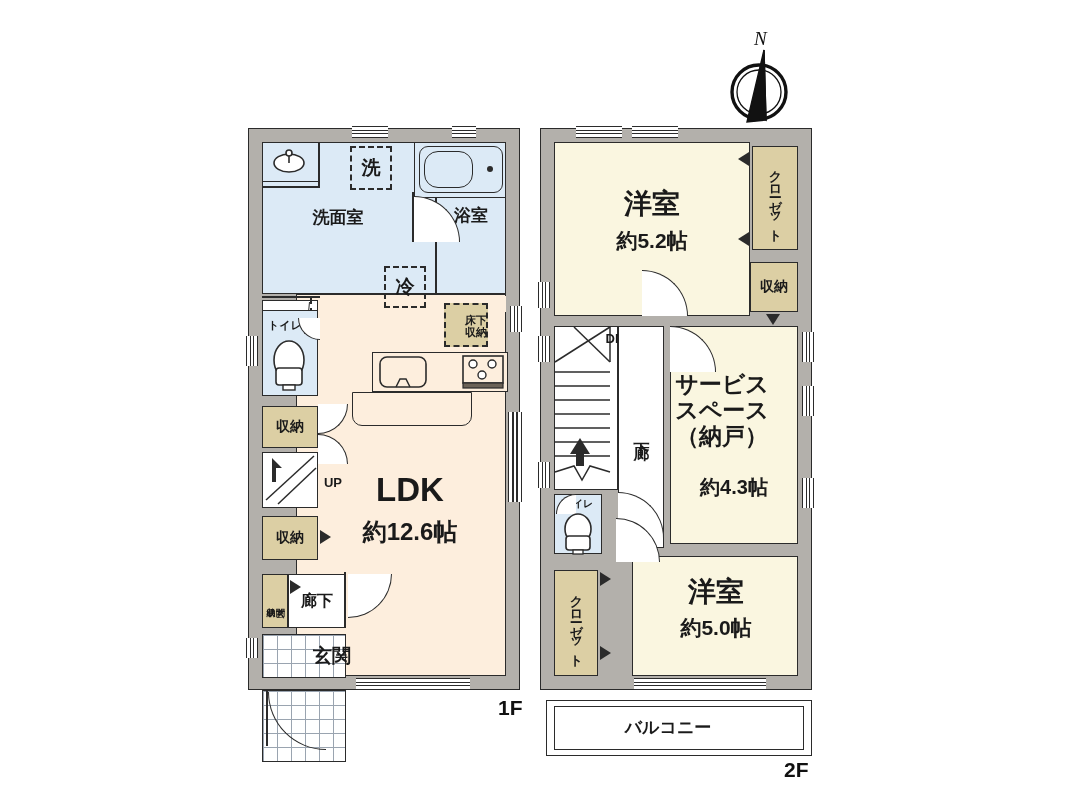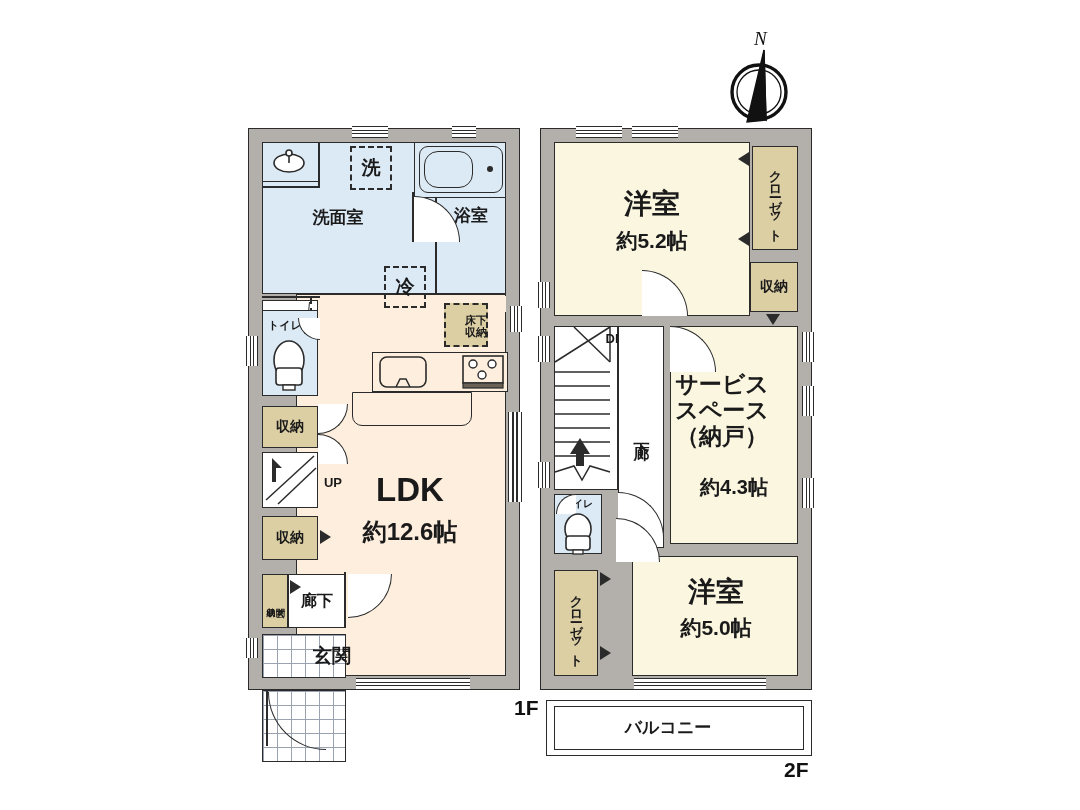--- a/index.html
+++ b/index.html
@@ -181,21 +181,21 @@
 
     <div class="win h" style="left:352px;top:126px;width:36px;height:12px;"></div>
     <div class="win h" style="left:452px;top:126px;width:24px;height:12px;"></div>
     <div class="win v" style="left:246px;top:336px;width:12px;height:30px;"></div>
     <div class="win v" style="left:510px;top:306px;width:12px;height:26px;"></div>
     <div class="win v" style="left:508px;top:412px;width:14px;height:90px;"></div>
     <div class="win h" style="left:356px;top:678px;width:58px;height:12px;"></div>
     <div class="win h" style="left:414px;top:678px;width:56px;height:12px;"></div>
     <div class="win v" style="left:246px;top:638px;width:12px;height:20px;"></div>
 
-    <div class="floor-tag" style="left:514px;top:696px;">1F</div>
+    <div class="floor-tag" style="left:498px;top:696px;">1F</div>
   </div>
 
   <div>
 
     <div class="wall-o" style="left:540px;top:128px;width:272px;height:562px;"></div>
 
     <div class="room f-room" style="left:554px;top:142px;width:196px;height:174px;"></div>
     <div class="lbl" style="left:560px;top:184px;width:184px;height:40px;font-size:28px;font-weight:700;">洋室</div>
     <div class="lbl" style="left:560px;top:225px;width:184px;height:32px;font-size:21px;font-weight:700;">約5.2帖</div>
 

